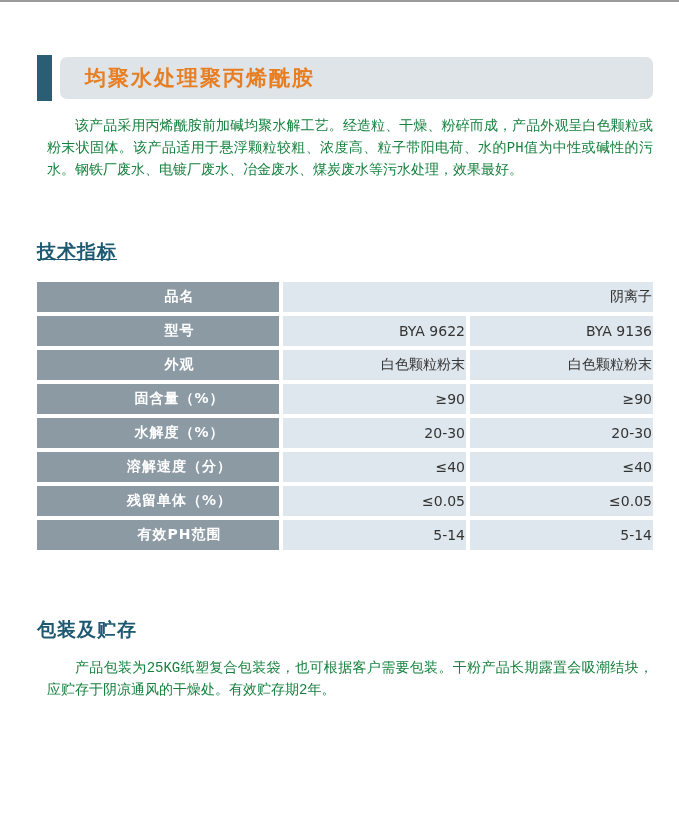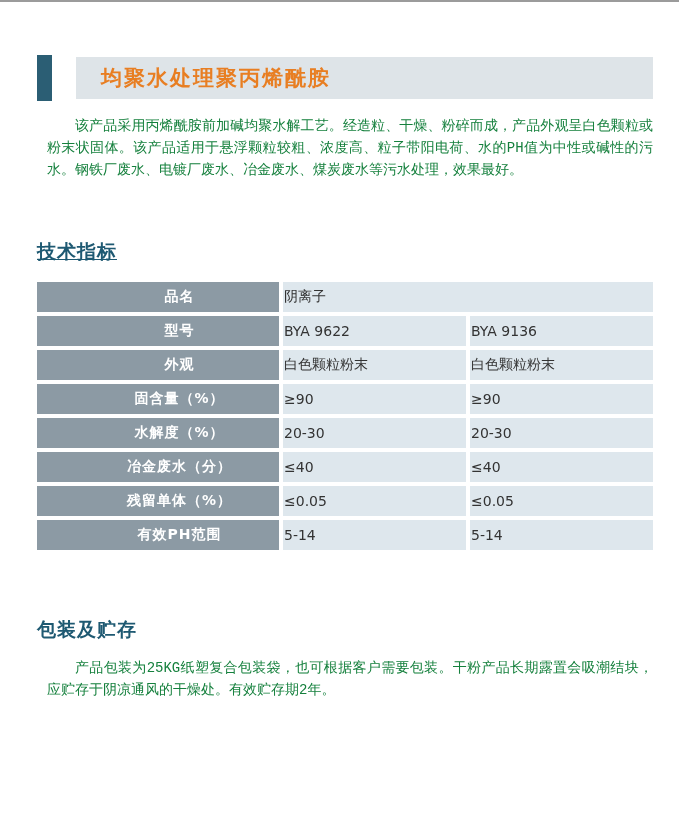--- a/index.html
+++ b/index.html
@@ -20,24 +20,25 @@
     margin-top: 53px;
     display: flex;
     height: 46px;
   }
   .accent-block {
     width: 15px;
     background: #2B5E74;
   }
   .title-strip {
     flex: 1;
-    margin: 2px 0 2px 24px;
+    margin: 2px 0 2px 8px;
     background: #DEE4E8;
     display: flex;
     align-items: center;
+    border-radius: 7px;
   }
   .title-strip h1 {
     margin: 0;
     padding-left: 25px;
     font-size: 21px;
     font-weight: bold;
     color: #E87E22;
     letter-spacing: 2px;
   }
   
@@ -78,21 +79,21 @@
     font-weight: bold;
     text-align: center;
     letter-spacing: 1px;
     padding-left: 44px;
   }
   table.specs td {
     height: 28px;
     background: #DEE7ED;
     color: #333333;
     font-size: 14px;
-    text-align: left;
+    text-align: right;
   }
 </style>
 </head>
 <body>
 
 <div class="page">
 
   <div class="title-bar">
     <div class="accent-block"></div>
     <div class="title-strip">
@@ -126,21 +127,21 @@
             <th>固含量（%）</th>
             <td>≥90</td>
             <td>≥90</td>
           </tr>
           <tr>
             <th>水解度（%）</th>
             <td>20-30</td>
             <td>20-30</td>
           </tr>
           <tr>
-            <th>冶金废水（分）</th>
+            <th>溶解速度（分）</th>
             <td>≤40</td>
             <td>≤40</td>
           </tr>
           <tr>
             <th>残留单体（%）</th>
             <td>≤0.05</td>
             <td>≤0.05</td>
           </tr>
           <tr>
             <th>有效PH范围</th>

